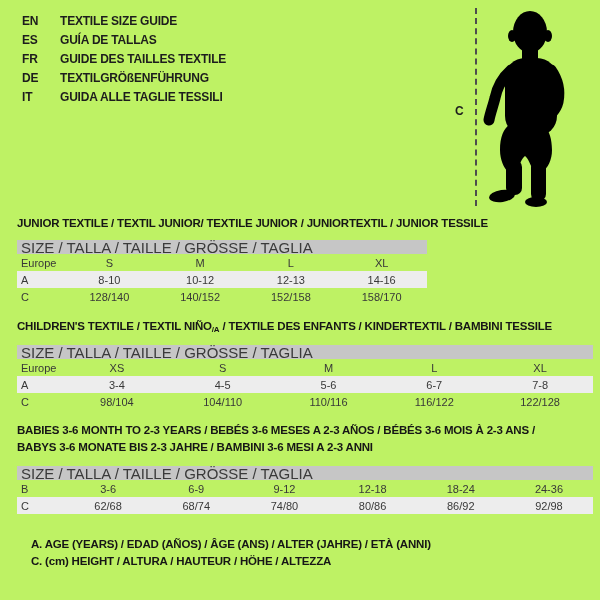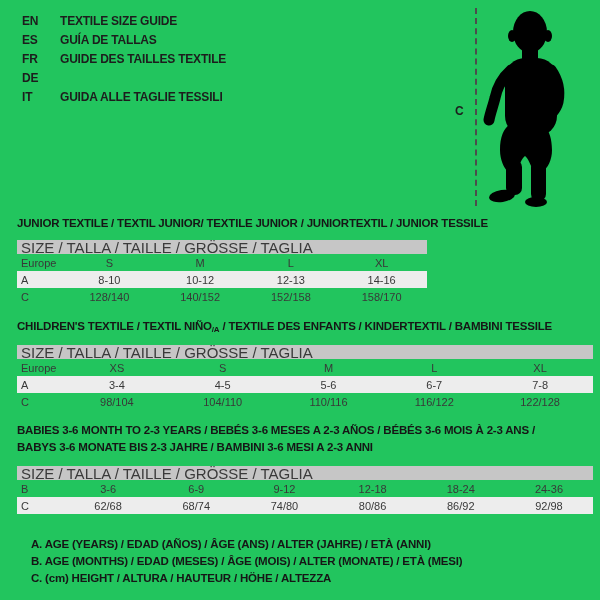--- a/index.html
+++ b/index.html
@@ -1,17 +1,17 @@
 <!DOCTYPE html>
 <html><head>
 <meta charset="utf-8">
 <style>
   html,body { margin:0; padding:0; background:#fff; }
   .page {
-    position:relative; width:600px; height:600px; background:#22c55e;
+    position:relative; width:600px; height:600px; background:#bef264;
     font-family:"Liberation Sans", sans-serif; color:#1d1d1d; overflow:hidden;
   }
   
   .langs { position:absolute; left:22px; top:11px; }
   .lang-row { display:flex; height:19px; align-items:center;
     font-weight:700; font-size:12px; letter-spacing:-0.2px; color:#1d1d1d; }
   .lang-row .code { width:38px; }
   
   .measure-line { position:absolute; left:475px; top:8px; height:198px; width:0;
     border-left:2px dashed #4d4d4d; }
@@ -48,20 +48,21 @@
     <div class="lang-row">
       <span class="code">ES</span>
       <span class="label">GUÍA DE TALLAS</span>
     </div>
     <div class="lang-row">
       <span class="code">FR</span>
       <span class="label">GUIDE DES TAILLES TEXTILE</span>
     </div>
     <div class="lang-row">
       <span class="code">DE</span>
+      <span class="label">TEXTILGRÖßENFÜHRUNG</span>
     </div>
     <div class="lang-row">
       <span class="code">IT</span>
       <span class="label">GUIDA ALLE TAGLIE TESSILI</span>
     </div>
   </div>
 
   <div class="measure-line"></div>
   <span class="c-label">C</span>
   <svg class="silhouette" width="92" height="200" viewBox="0 0 92 200" fill="#000000" xmlns="http://www.w3.org/2000/svg">
@@ -165,17 +166,16 @@
       <span class="cell">68/74</span>
       <span class="cell">74/80</span>
       <span class="cell">80/86</span>
       <span class="cell">86/92</span>
       <span class="cell">92/98</span>
     </div>
   </div>
 
   <div class="footnotes">
     <div>A. AGE (YEARS) / EDAD (AÑOS) / ÂGE (ANS) / ALTER (JAHRE) / ETÀ (ANNI)</div>
-    <div>B. AGE (MONTHS) / EDAD (MESES) / ÂGE (MOIS) / ALTER (MONATE) / ETÀ (MESI)</div>
     <div>C. (cm) HEIGHT / ALTURA / HAUTEUR / HÖHE / ALTEZZA</div>
   </div>
 
 </div>
 
 </body></html>

